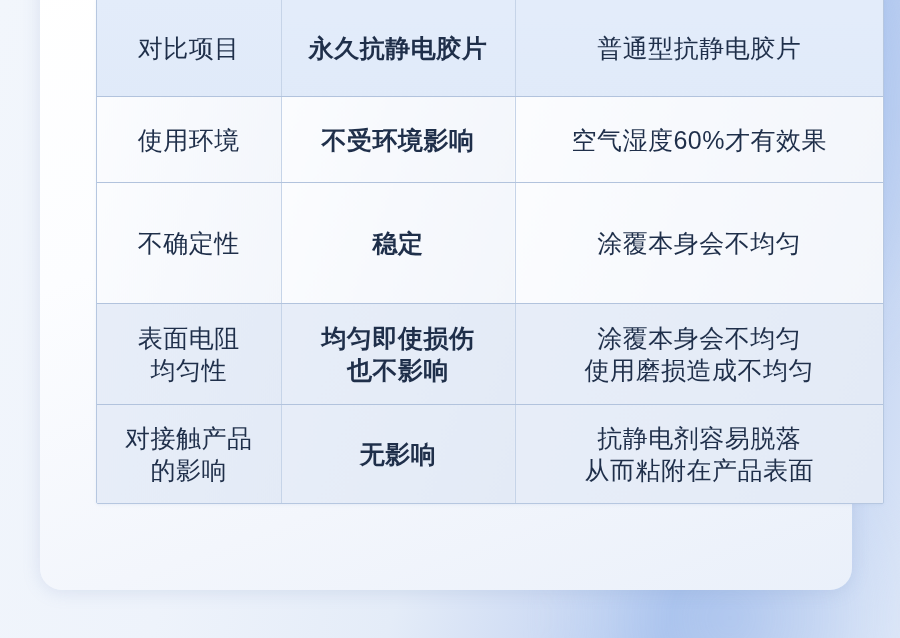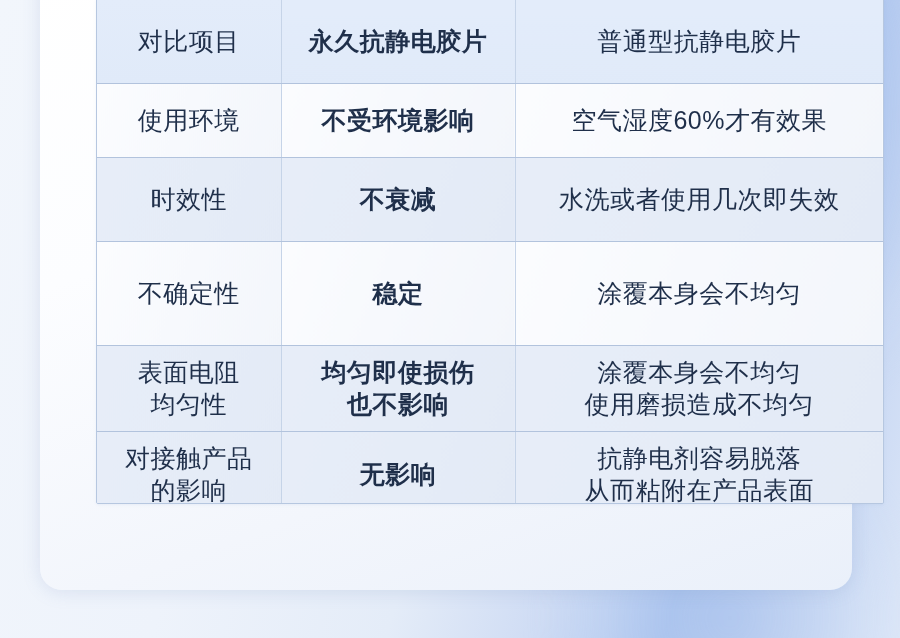--- a/index.html
+++ b/index.html
@@ -158,25 +158,20 @@
           <td class="col-pro">永久抗静电胶片</td>
           <td class="col-normal">普通型抗静电胶片</td>
         </tr>
 
         <tr class="r-odd r-2">
           <td class="col-label">使用环境</td>
           <td class="col-pro">不受环境影响</td>
           <td class="col-normal">空气湿度60%才有效果</td>
         </tr>
 
-        <tr class="r-even r-3">
-          <td class="col-label">时效性</td>
-          <td class="col-pro">不衰减</td>
-          <td class="col-normal">水洗或者使用几次即失效</td>
-        </tr>
 
         <tr class="r-odd r-4">
           <td class="col-label">不确定性</td>
           <td class="col-pro">稳定</td>
           <td class="col-normal">涂覆本身会不均匀</td>
         </tr>
 
         <tr class="r-even r-6">
           <td class="col-label">表面电阻
 均匀性</td>

